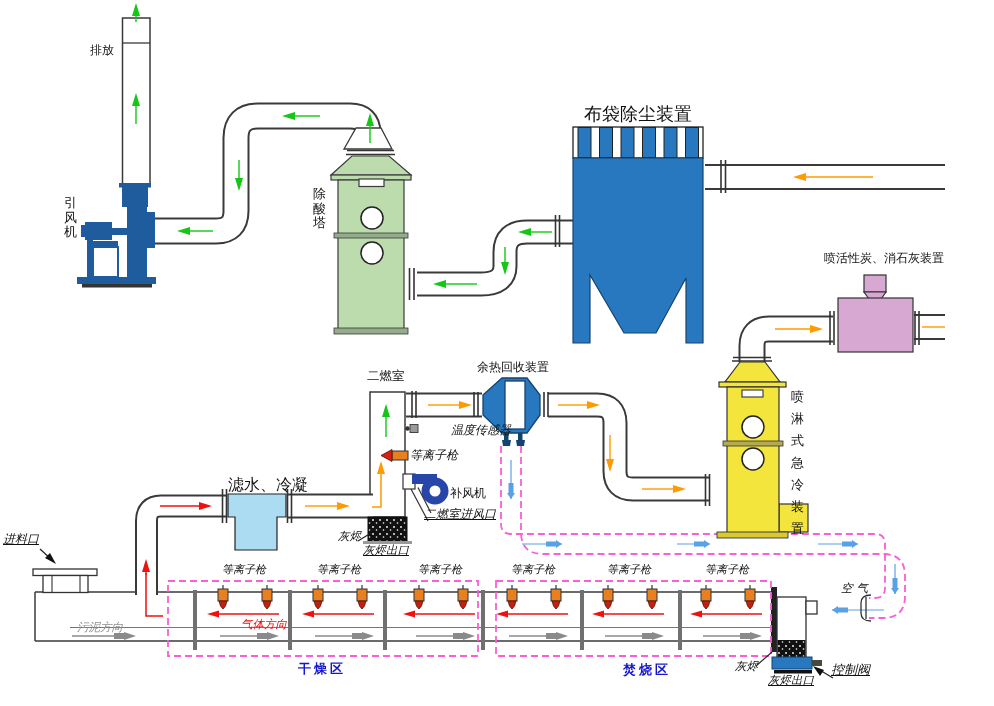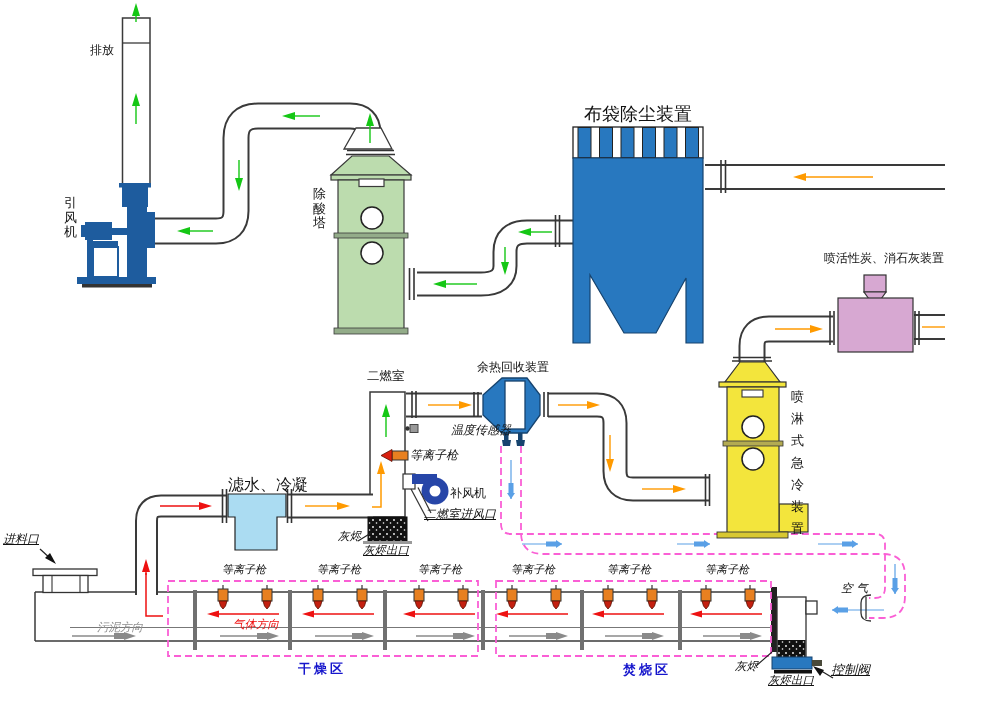--- a/index.html
+++ b/index.html
@@ -382,22 +382,22 @@
 <div class="lbl" style="left:477px;top:361px;">余热回收装置</div>
 <div class="lbl" style="left:367px;top:369px;font-size:12.5px;">二燃室</div>
 <div class="lbl ital" style="left:419px;top:424px;padding-left:32px;">温度传感器</div>
 <div class="lbl ital" style="left:410px;top:449px;">等离子枪</div>
 <div class="lbl" style="left:450px;top:487px;">补风机</div>
 <div class="lbl ital und" style="left:424px;top:508px;">二燃室进风口</div>
 <div class="lbl ital" style="left:338px;top:530px;font-size:11.5px;">灰烬</div>
 <div class="lbl ital und" style="left:363px;top:544px;font-size:11.5px;">灰烬出口</div>
 <div class="lbl" style="left:228px;top:476px;font-size:16px;">滤水、冷凝</div>
 <div class="lbl ital und" style="left:3px;top:533px;">进料口</div>
-<div class="lbl ital" style="left:77px;top:621px;font-size:11.5px;color:#909090;margin-left:20px;">污泥方向</div>
-<div class="lbl ital" style="left:233px;top:618px;font-size:11.5px;color:#ee1111;">气体方向</div>
+<div class="lbl ital" style="left:77px;top:621px;font-size:11.5px;color:#909090;">污泥方向</div>
+<div class="lbl ital" style="left:241px;top:618px;font-size:11.5px;color:#ee1111;">气体方向</div>
 <div class="lbl zone" style="left:298px;top:662px;">干燥区</div>
 <div class="lbl zone" style="left:623px;top:663px;">焚烧区</div>
 <div class="lbl ital" style="left:841px;top:582px;font-size:11.5px;letter-spacing:4px;">空气</div>
 <div class="lbl ital" style="left:735px;top:660px;font-size:11.5px;">灰烬</div>
 <div class="lbl ital und" style="left:768px;top:674px;font-size:11.5px;">灰烬出口</div>
 <div class="lbl ital und" style="left:831px;top:663px;font-size:13px;">控制阀</div>
 <div class="lbl ital" style="left:222px;top:563px;font-size:11px;">等离子枪</div>
 <div class="lbl ital" style="left:317px;top:563px;font-size:11px;">等离子枪</div>
 <div class="lbl ital" style="left:418px;top:563px;font-size:11px;">等离子枪</div>
 <div class="lbl ital" style="left:511px;top:563px;font-size:11px;">等离子枪</div>

